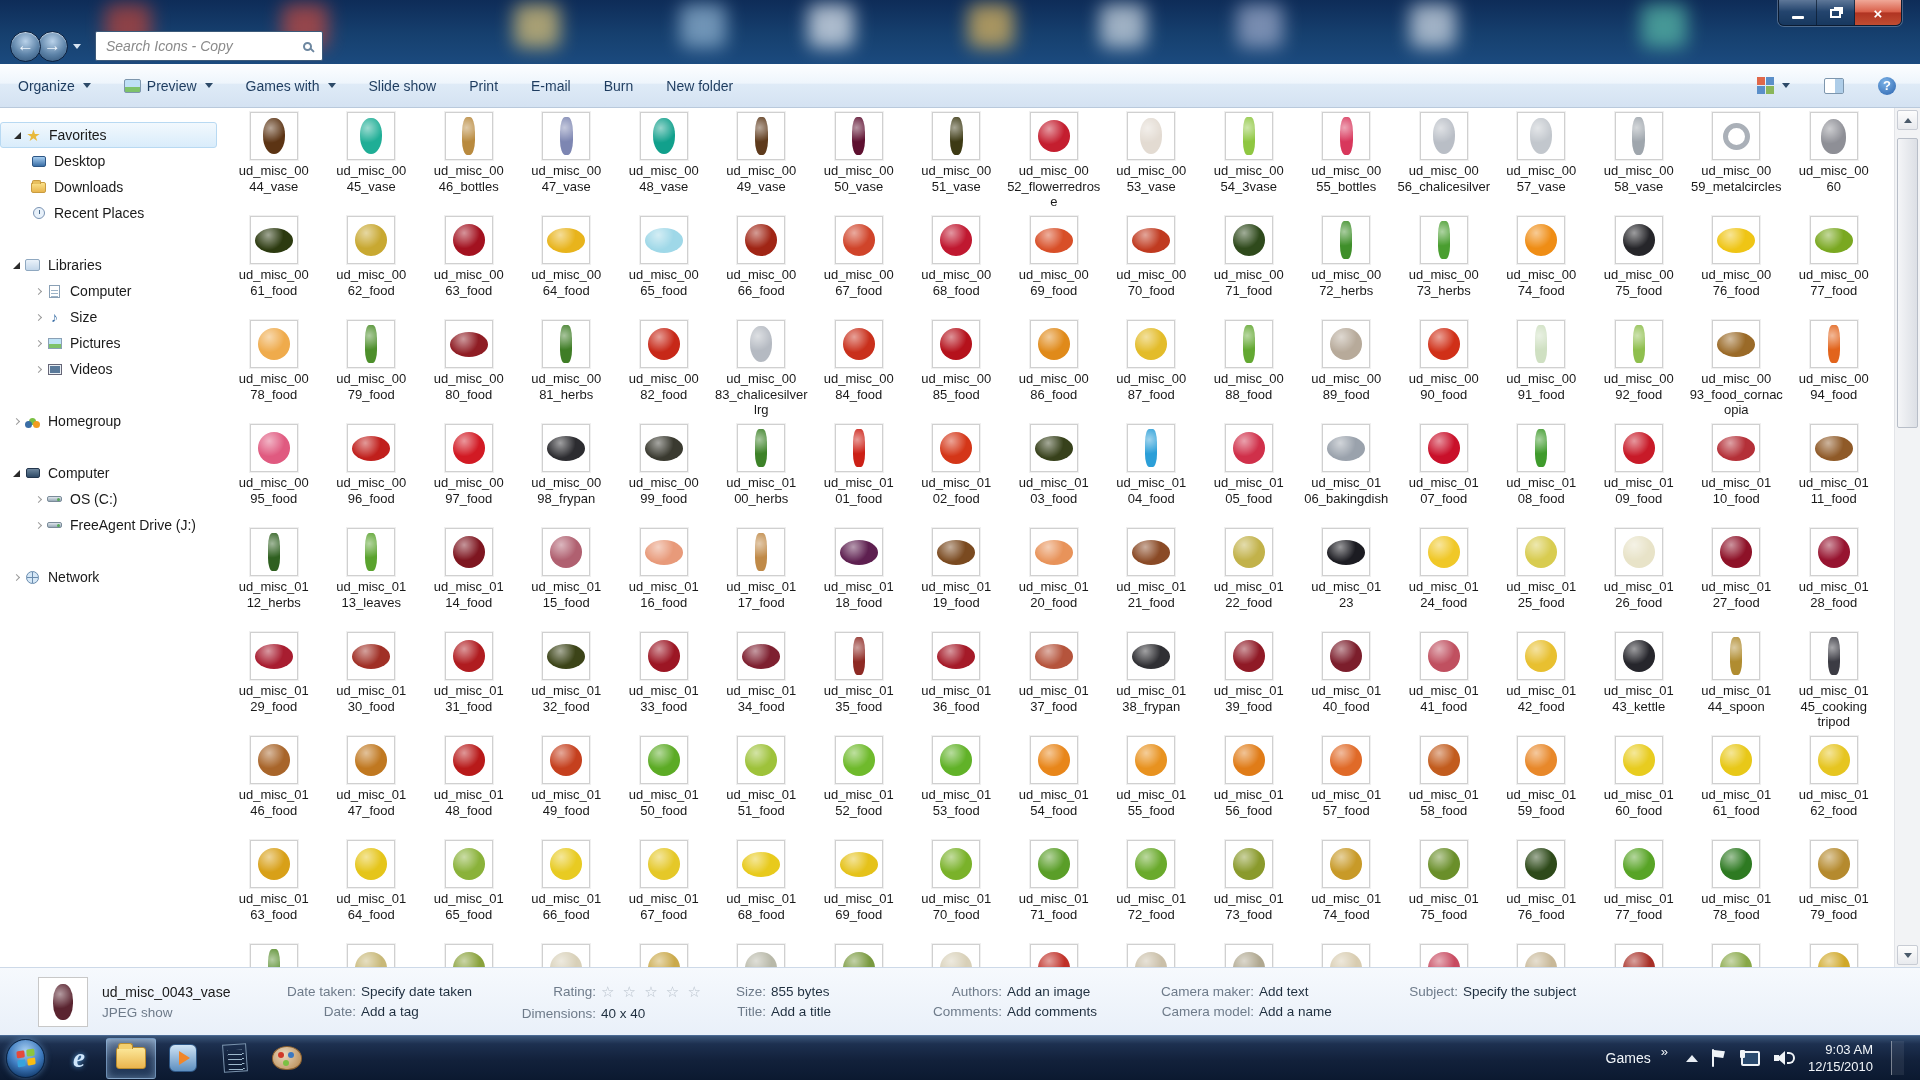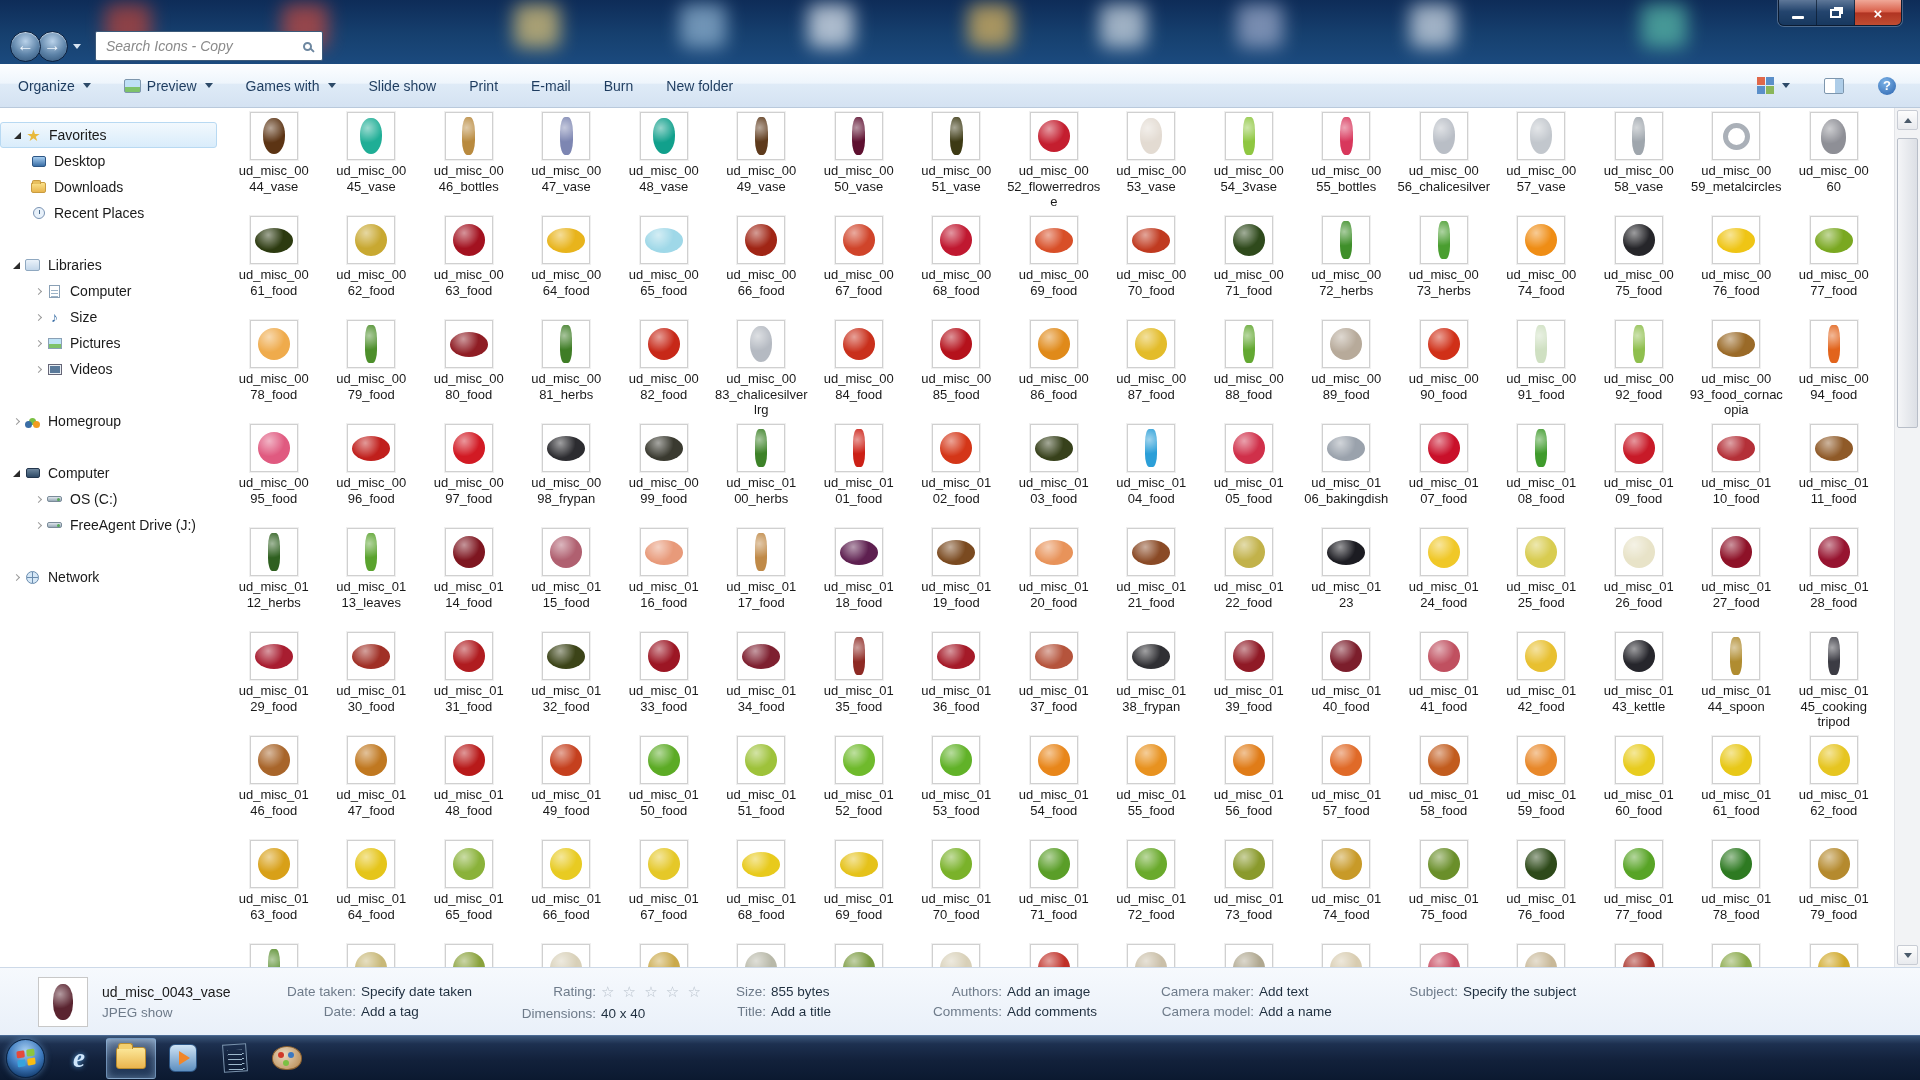--- a/index.html
+++ b/index.html
@@ -1542,13 +1542,28 @@
       <span class="wmp">
         <i></i>
       </span>
     </div>
   <div class="tb-icon">
       <span class="notepad"></span>
     </div>
   <div class="tb-icon">
       <span class="palette"></span>
     </div>
+  <div id="tray">
+    <span id="tray-games">Games</span>
+    <span id="tray-chev">»</span>
+    <span class="tray-up"></span>
+    <span class="flag-ico"></span>
+    <span class="net-ico"></span>
+    <span class="vol-ico">
+        <span class="vol-arc"></span>
+      </span>
+    <div id="clock">
+      <div>9:03 AM</div>
+      <div>12/15/2010</div>
+    </div>
+    <div id="showdesk"></div>
+  </div>
 </div>
 
 </body></html>

